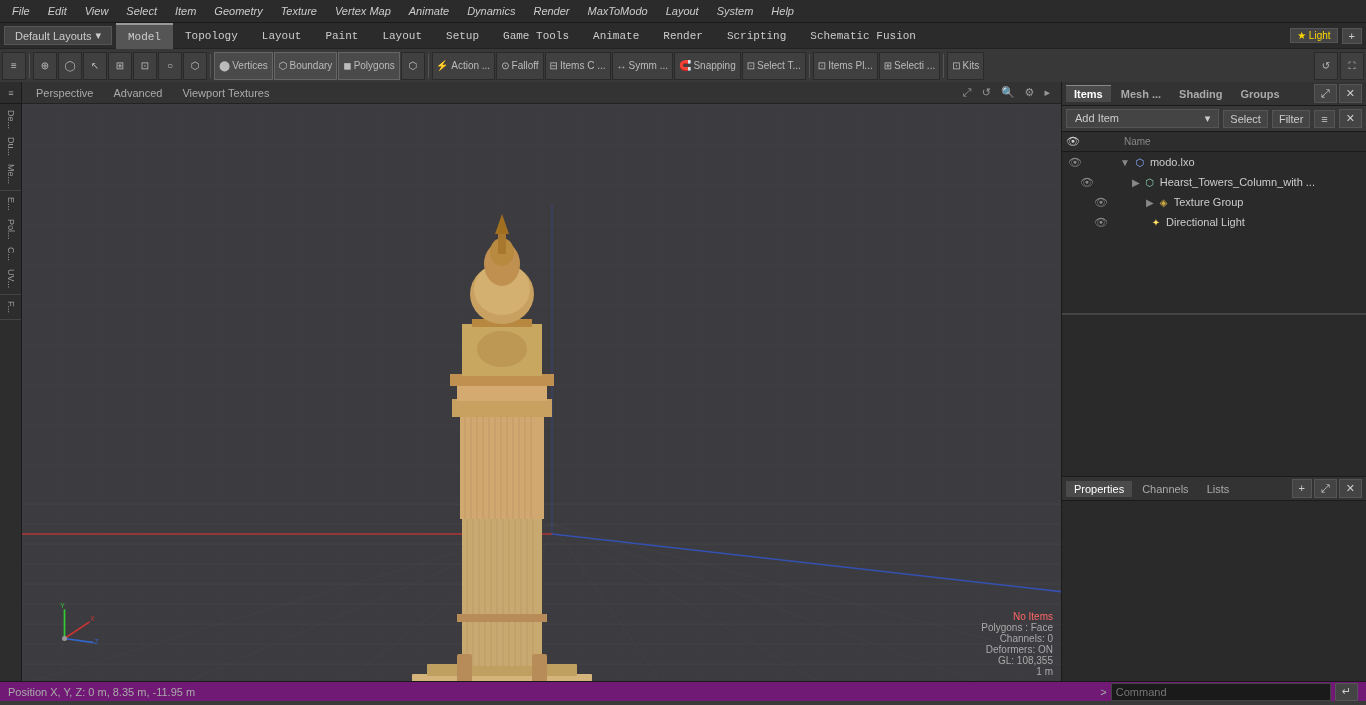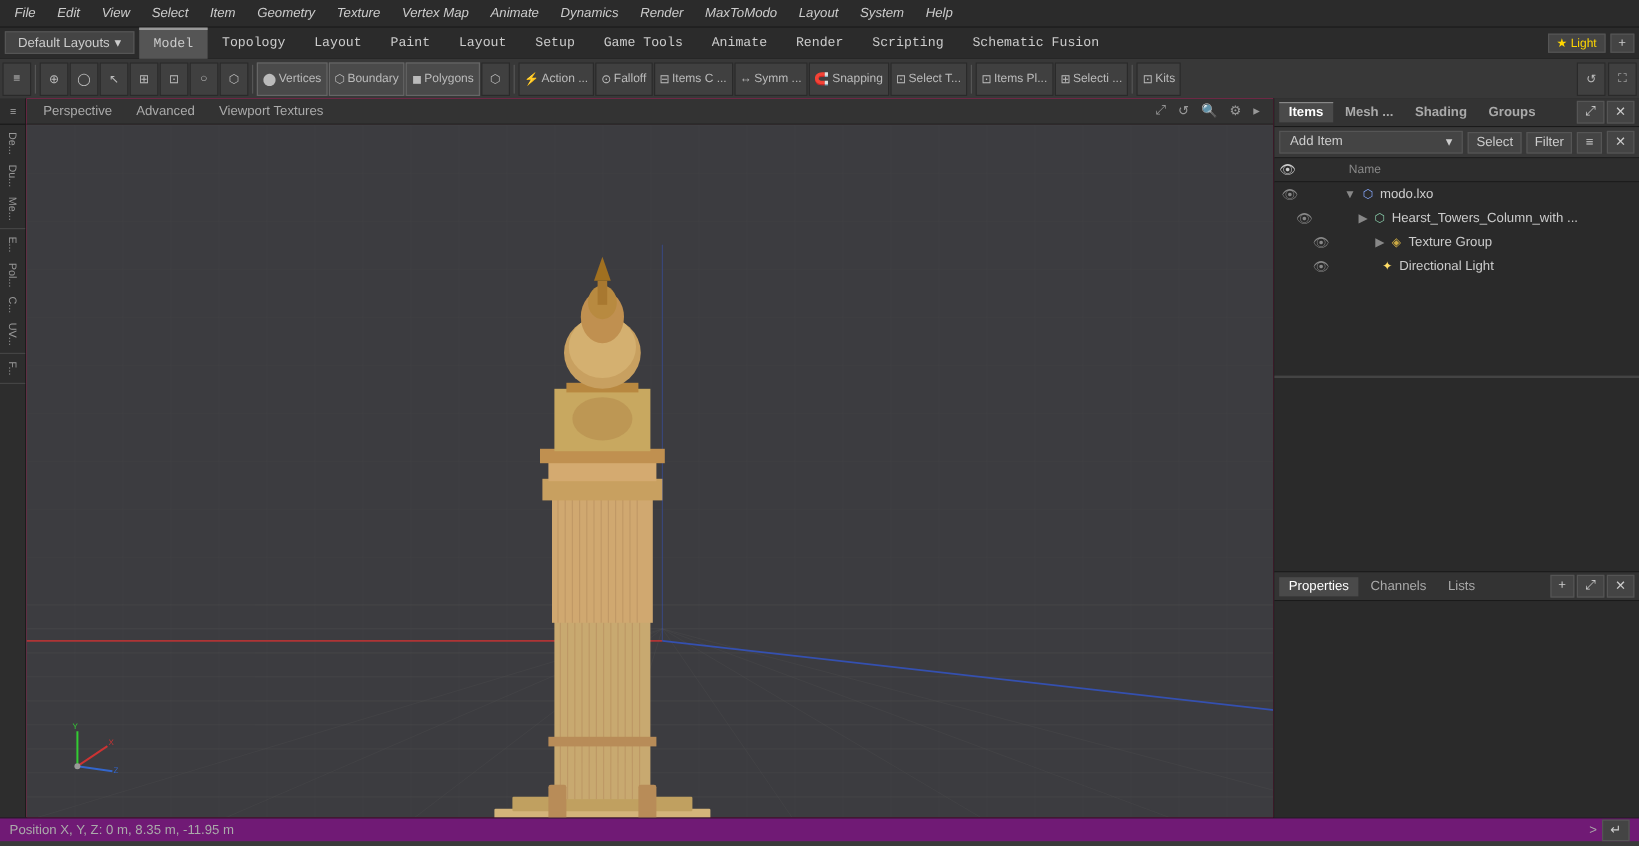--- a/index.html
+++ b/index.html
@@ -366,20 +366,28 @@
       <svg id="axes" viewBox="0 0 60 60" xmlns="http://www.w3.org/2000/svg">
         <line x1="15" y1="45" x2="45" y2="25" stroke="#cc3333" stroke-width="2"></line>
         <text x="46" y="24" fill="#cc3333" font-size="8">X</text>
         <line x1="15" y1="45" x2="15" y2="10" stroke="#33cc33" stroke-width="2"></line>
         <text x="10" y="8" fill="#33cc33" font-size="8">Y</text>
         <line x1="15" y1="45" x2="50" y2="50" stroke="#3366cc" stroke-width="2"></line>
         <text x="51" y="52" fill="#3366cc" font-size="8">Z</text>
         <circle cx="15" cy="45" r="3" fill="#999"></circle>
       </svg>
 
+      <div id="viewport-status">
+        <div class="no-items">No Items</div>
+        <div>Polygons : Face</div>
+        <div>Channels: 0</div>
+        <div>Deformers: ON</div>
+        <div>GL: 108,355</div>
+        <div>1 m</div>
+      </div>
     </div>
   </div>
 
   <div id="right-panel">
 
     <div id="items-header">
       <div class="panel-tab active">Items</div>
       <div class="panel-tab">Mesh ...</div>
       <div class="panel-tab">Shading</div>
       <div class="panel-tab">Groups</div>
@@ -462,15 +470,16 @@
       </div>
       <div id="properties-content"></div>
     </div>
   </div>
 </div>
 
 <div id="position-bar">
   <span>Position X, Y, Z:  0 m, 8.35 m, -11.95 m</span>
   <span style="margin-left:auto; display:flex; align-items:center; gap:4px;">
     <span>&gt;</span>
+    <input type="text" id="command-input" style="width: 220px; background: rgb(26, 26, 26); border: 1px solid rgb(68, 68, 68); color: rgb(204, 204, 204); font-size: 11px; padding: 1px 4px; height: 18px; outline: none;" placeholder="Command">
     <button style="background:#444; border:1px solid #555; color:#ccc; padding:1px 6px; font-size:11px; cursor:pointer; height:18px;">↵</button>
   </span>
 </div>
 
 </body></html>

